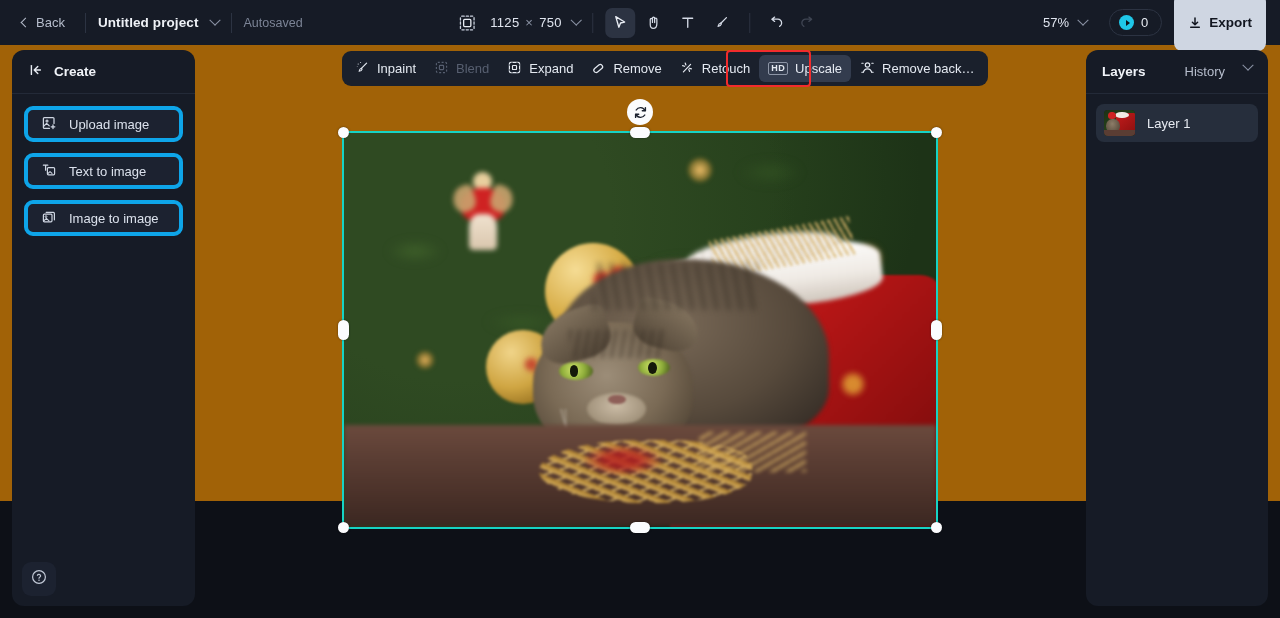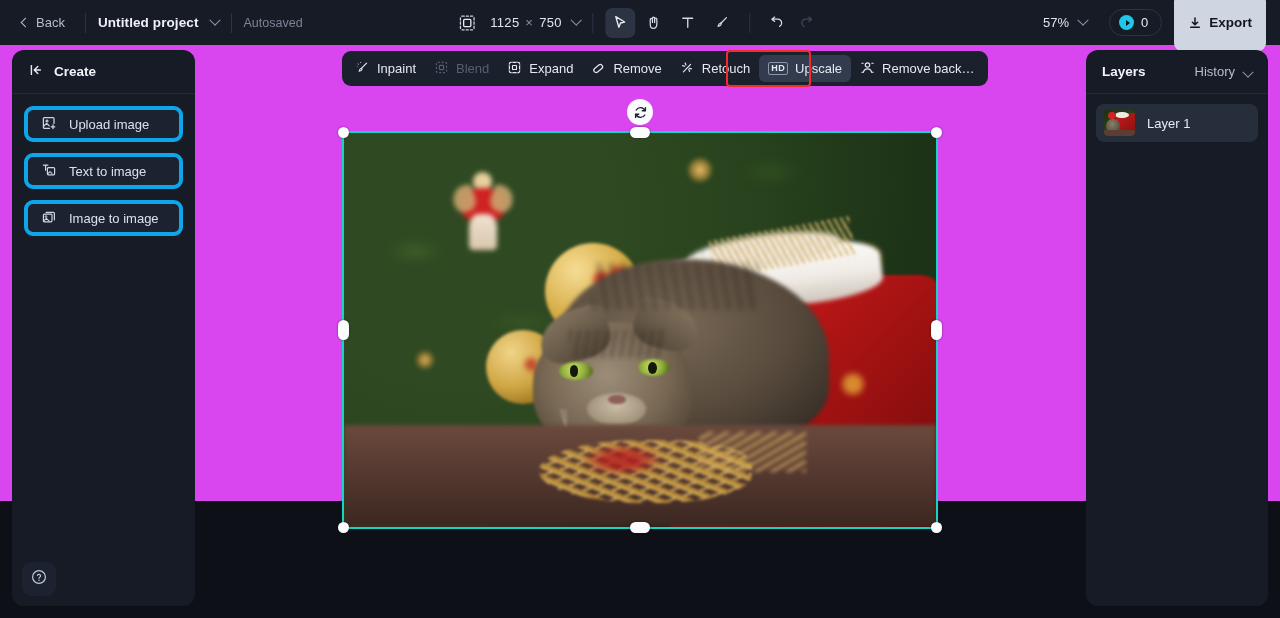--- a/index.html
+++ b/index.html
@@ -2,21 +2,21 @@
 <html><head>
 <meta charset="utf-8">
 <style>
   * { box-sizing: border-box; margin: 0; padding: 0; }
   html, body {
     width: 1280px; height: 618px;
     background: #0d1017;
     font-family: "Liberation Sans", sans-serif;
     overflow: hidden;
   }
-  .app { position: relative; width: 1280px; height: 501px; background: #d946ef; }
+  .app { position: relative; width: 1280px; height: 501px; background: #a16207; }
 
   
   .topbar {
     position: absolute; left: 0; top: 0; width: 1280px; height: 45px;
     background: #161b26;
     display: flex; align-items: center;
     padding: 0 14px;
   }
   .tb-left { display: flex; align-items: center; gap: 0; }
   .back-btn {
@@ -163,21 +163,21 @@
   
   .rightpanel {
     position: absolute; left: 1086px; top: 50px; width: 182px; height: 556px;
     background: #161b26; border-radius: 12px;
   }
   .rp-header {
     height: 44px; display: flex; align-items: center; justify-content: space-between;
     padding: 0 16px; border-bottom: 1px solid #232a38;
   }
   .rp-title { color: #f0f3f8; font-size: 13.5px; font-weight: bold; }
-  .rp-history { color: #b6bdcc; font-size: 13px; display:flex; align-items:flex-end; gap:9px; cursor:pointer;}
+  .rp-history { color: #b6bdcc; font-size: 13px; display:flex; align-items:flex-start; gap:19px; cursor:pointer;}
   .rp-body { padding: 10px; }
   .layer-row {
     display: flex; align-items: center; gap: 12px;
     background: #262e3c; border-radius: 8px; padding: 6px 8px; cursor: pointer;
   }
   .layer-thumb {
     width: 31px; height: 26px; border-radius: 4px; overflow: hidden; position: relative;
     background: #17210f; flex: none;
   }
   .layer-name { color: #e7ebf2; font-size: 13px; }

